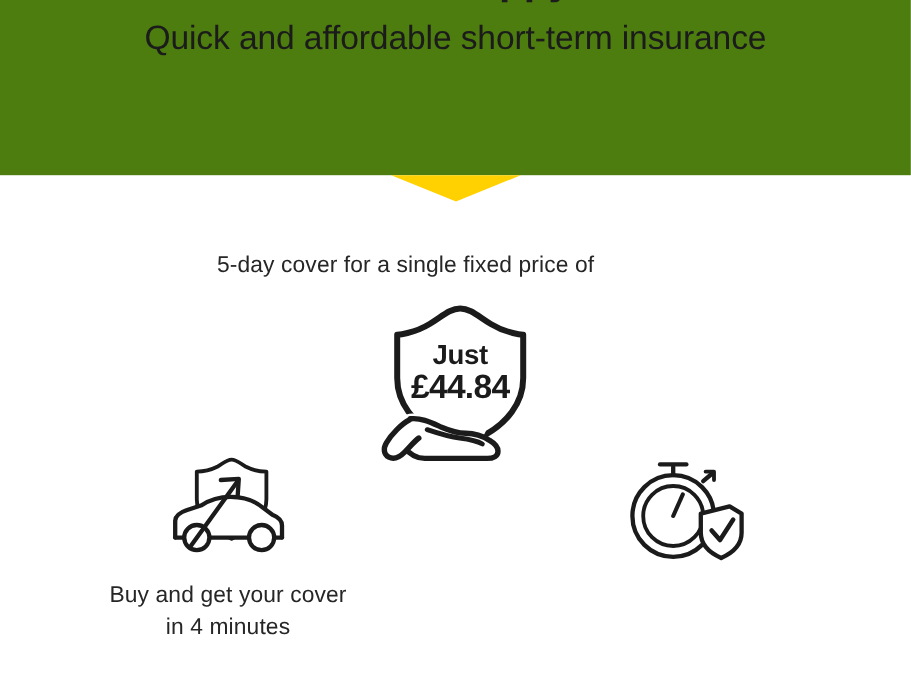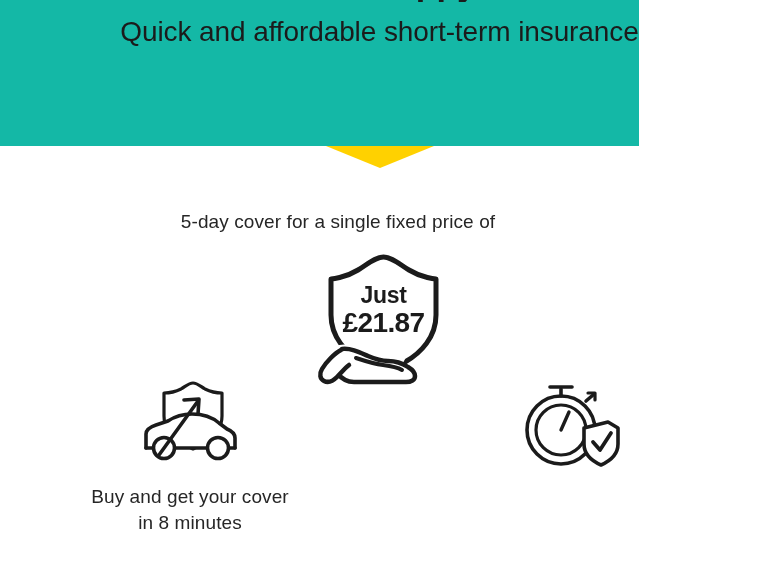--- a/index.html
+++ b/index.html
@@ -14,23 +14,23 @@
     color: #222222;
     overflow: hidden;
     position: relative;
   }
 
   
   #hero-banner {
     position: absolute;
     left: 0;
     top: 0;
-    width: 639px;
+    width: 759px;
     height: 146px;
-    background: #14b8a6;
+    background: #4d7c0f;
     overflow: visible;
   }
   #hero-cutoff-line {
     position: absolute;
     left: 0;
     top: -34px;
     width: 759px;
     height: 36px;
     line-height: 36px;
     text-align: center;
@@ -166,42 +166,42 @@
 
     <path d="M30 101 C24 104 15 113 11 120 C8 125 9 130 13 132 C17 134 22 132 26 128
              C30 124 34 119 38 116" stroke="#1b1b1b" stroke-width="4.5" stroke-linejoin="round" stroke-linecap="round" fill="#ffffff"></path>
 
     <path d="M45 109 C54 112 63 115 72 116 C80 117 86 118 91 121" stroke="#1b1b1b" stroke-width="4" stroke-linecap="round" fill="none"></path>
   </svg>
 </div>
 
 <div id="shield-just-label">Just</div>
 
-<div id="shield-amount-label">£21.87</div>
+<div id="shield-amount-label">£44.84</div>
 
 <div id="feature-col-left" class="feature-col">
   <div class="feature-icon-wrap">
     <svg width="108" height="88" viewBox="0 0 108 88" fill="none" xmlns="http://www.w3.org/2000/svg">
 
       <path d="M28 13 C28 13 37 13 45 9 C50 6 53 3 57 3 C61 3 64 6 69 9 C77 13 86 13 86 13
                L86 36 C86 49 77 58 68 63 L57 69 L46 63 C37 58 28 49 28 36 Z" stroke="#1b1b1b" stroke-width="3.2" stroke-linejoin="round" fill="#ffffff"></path>
 
       <path d="M10 68 L10 54 C10 50 14 47 20 45 L32 41 C38 37 45 34 56 34
                C67 34 76 37 83 43 L91 49 C96 51 99 54 99 58 L99 68" stroke="#1b1b1b" stroke-width="3.6" stroke-linejoin="round" stroke-linecap="round" fill="#ffffff"></path>
       <path d="M10 68 L99 68" stroke="#1b1b1b" stroke-width="3.6" stroke-linecap="round"></path>
 
       <circle cx="28" cy="68" r="10.5" stroke="#1b1b1b" stroke-width="3.6" fill="#ffffff"></circle>
       <circle cx="82" cy="68" r="10.5" stroke="#1b1b1b" stroke-width="3.6" fill="#ffffff"></circle>
 
       <path d="M23 75 L62 21" stroke="#1b1b1b" stroke-width="3.6" stroke-linecap="round"></path>
       <path d="M48 20 L63 19 L62 34" stroke="#1b1b1b" stroke-width="3.6" stroke-linecap="round" stroke-linejoin="round" fill="none"></path>
     </svg>
   </div>
   <div class="feature-caption">Buy and get your cover
-in 8 minutes</div>
+in 4 minutes</div>
 </div>
 
 <div id="feature-col-right" class="feature-col">
   <div class="feature-icon-wrap">
     <svg width="106" height="92" viewBox="0 0 106 92" fill="none" xmlns="http://www.w3.org/2000/svg">
 
       <circle cx="45" cy="52" r="34" stroke="#1b1b1b" stroke-width="3.6" fill="#ffffff"></circle>
       <circle cx="45" cy="52" r="25" stroke="#1b1b1b" stroke-width="3.2" fill="#ffffff"></circle>
 
       <path d="M45 18 L45 11" stroke="#1b1b1b" stroke-width="3.6" stroke-linecap="round"></path>

